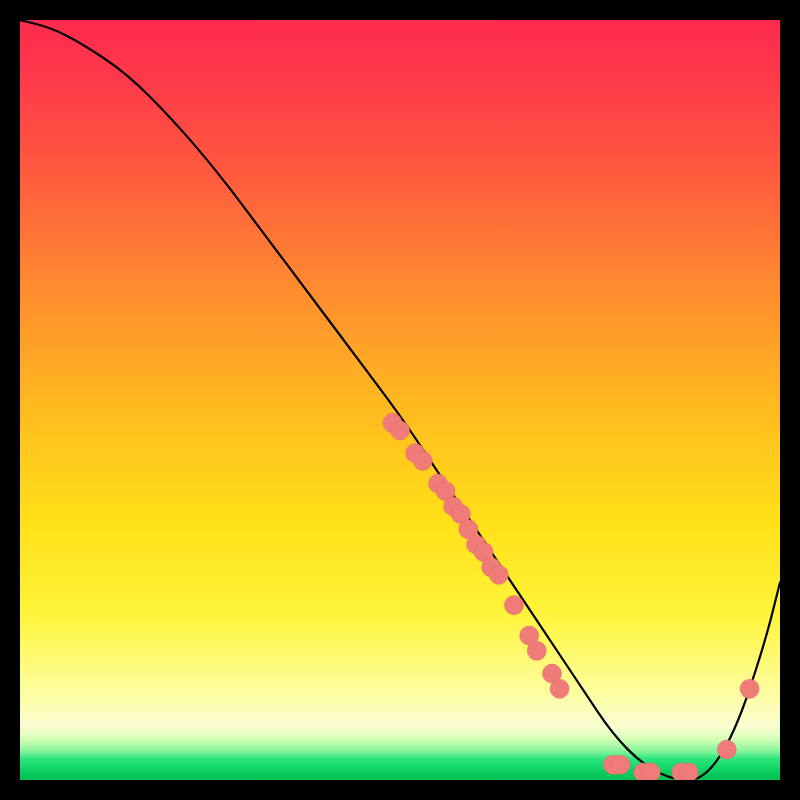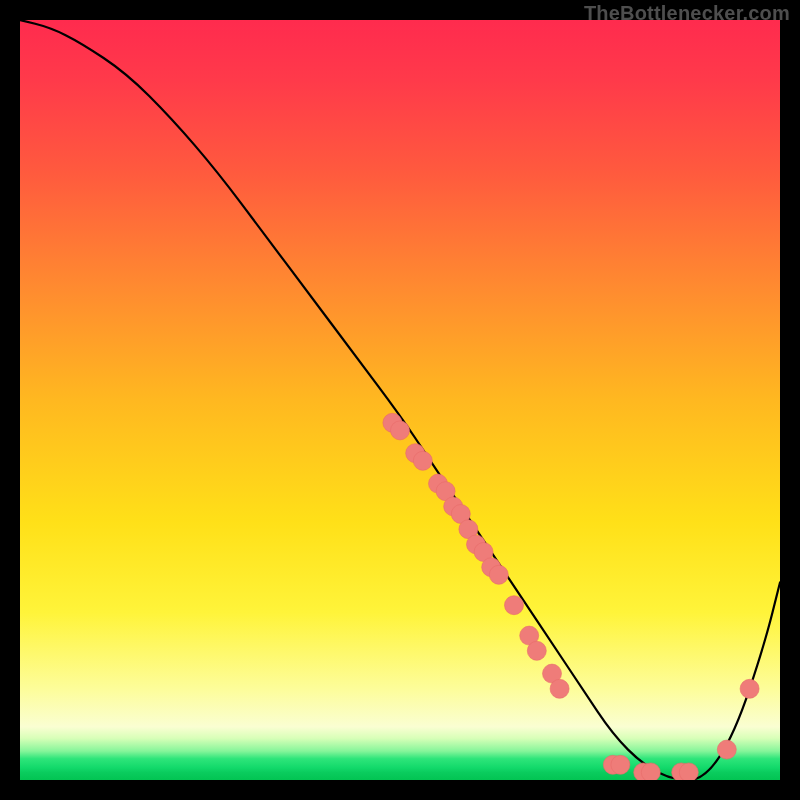--- a/index.html
+++ b/index.html
@@ -67,21 +67,20 @@
     stroke: #000;
     stroke-width: 2.2;
     stroke-linecap: round;
     stroke-linejoin: round;
   }
 </style>
 </head>
 <body>
 <div class="wrap">
 
-  <div class="credit">TheBottlenecker.com</div>
 
   <div class="plot">
     <svg class="overlay" viewBox="0 0 760 760">
       <path id="curve" class="curve" d="M 0.0 0.0 Q 0.0 0.0 15.2 3.8 Q 30.4 7.6 45.6 15.2 Q 60.8 22.8 83.6 38.0 Q 106.4 53.2 129.2 76.0 Q 152.0 98.8 174.8 125.4 Q 197.6 152.0 220.4 182.4 Q 243.2 212.8 266.0 243.2 Q 288.8 273.6 311.6 304.0 Q 334.4 334.4 357.2 364.8 Q 380.0 395.2 395.2 418.0 Q 410.4 440.8 425.6 463.6 Q 440.8 486.4 456.0 509.2 Q 471.2 532.0 486.4 554.8 Q 501.6 577.6 516.8 600.4 Q 532.0 623.2 547.2 646.0 Q 562.4 668.8 577.6 691.6 Q 592.8 714.4 608.0 729.6 Q 623.2 744.8 638.4 752.4 Q 653.6 760.0 668.8 760.0 Q 684.0 760.0 699.2 737.2 Q 714.4 714.4 729.6 668.8 Q 744.8 623.2 752.4 592.8 T 760.0 562.4"></path>
       <g id="dots">
           <circle cx="372.4" cy="402.8" r="9.5" class="dot"></circle>
           <circle cx="380.0" cy="410.4" r="9.5" class="dot"></circle>
           <circle cx="395.2" cy="433.2" r="9.5" class="dot"></circle>
           <circle cx="402.8" cy="440.8" r="9.5" class="dot"></circle>
           <circle cx="418.0" cy="463.6" r="9.5" class="dot"></circle>

